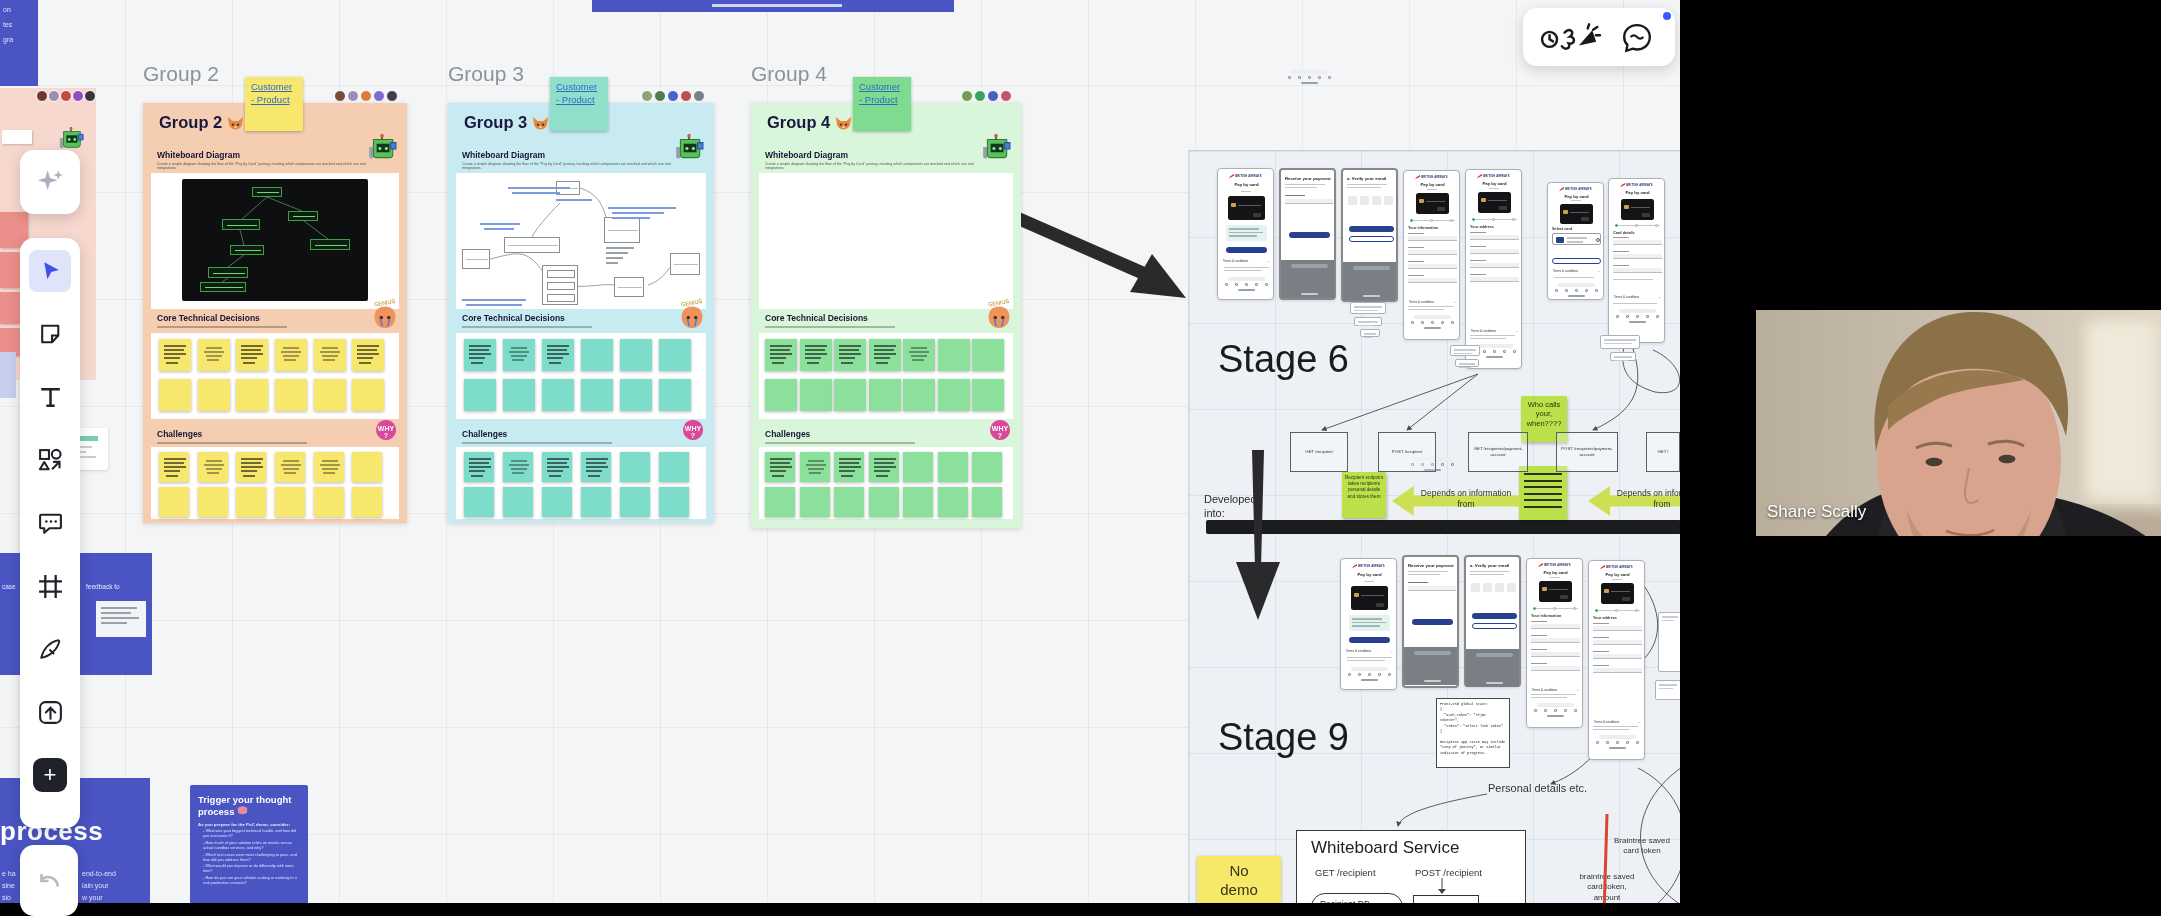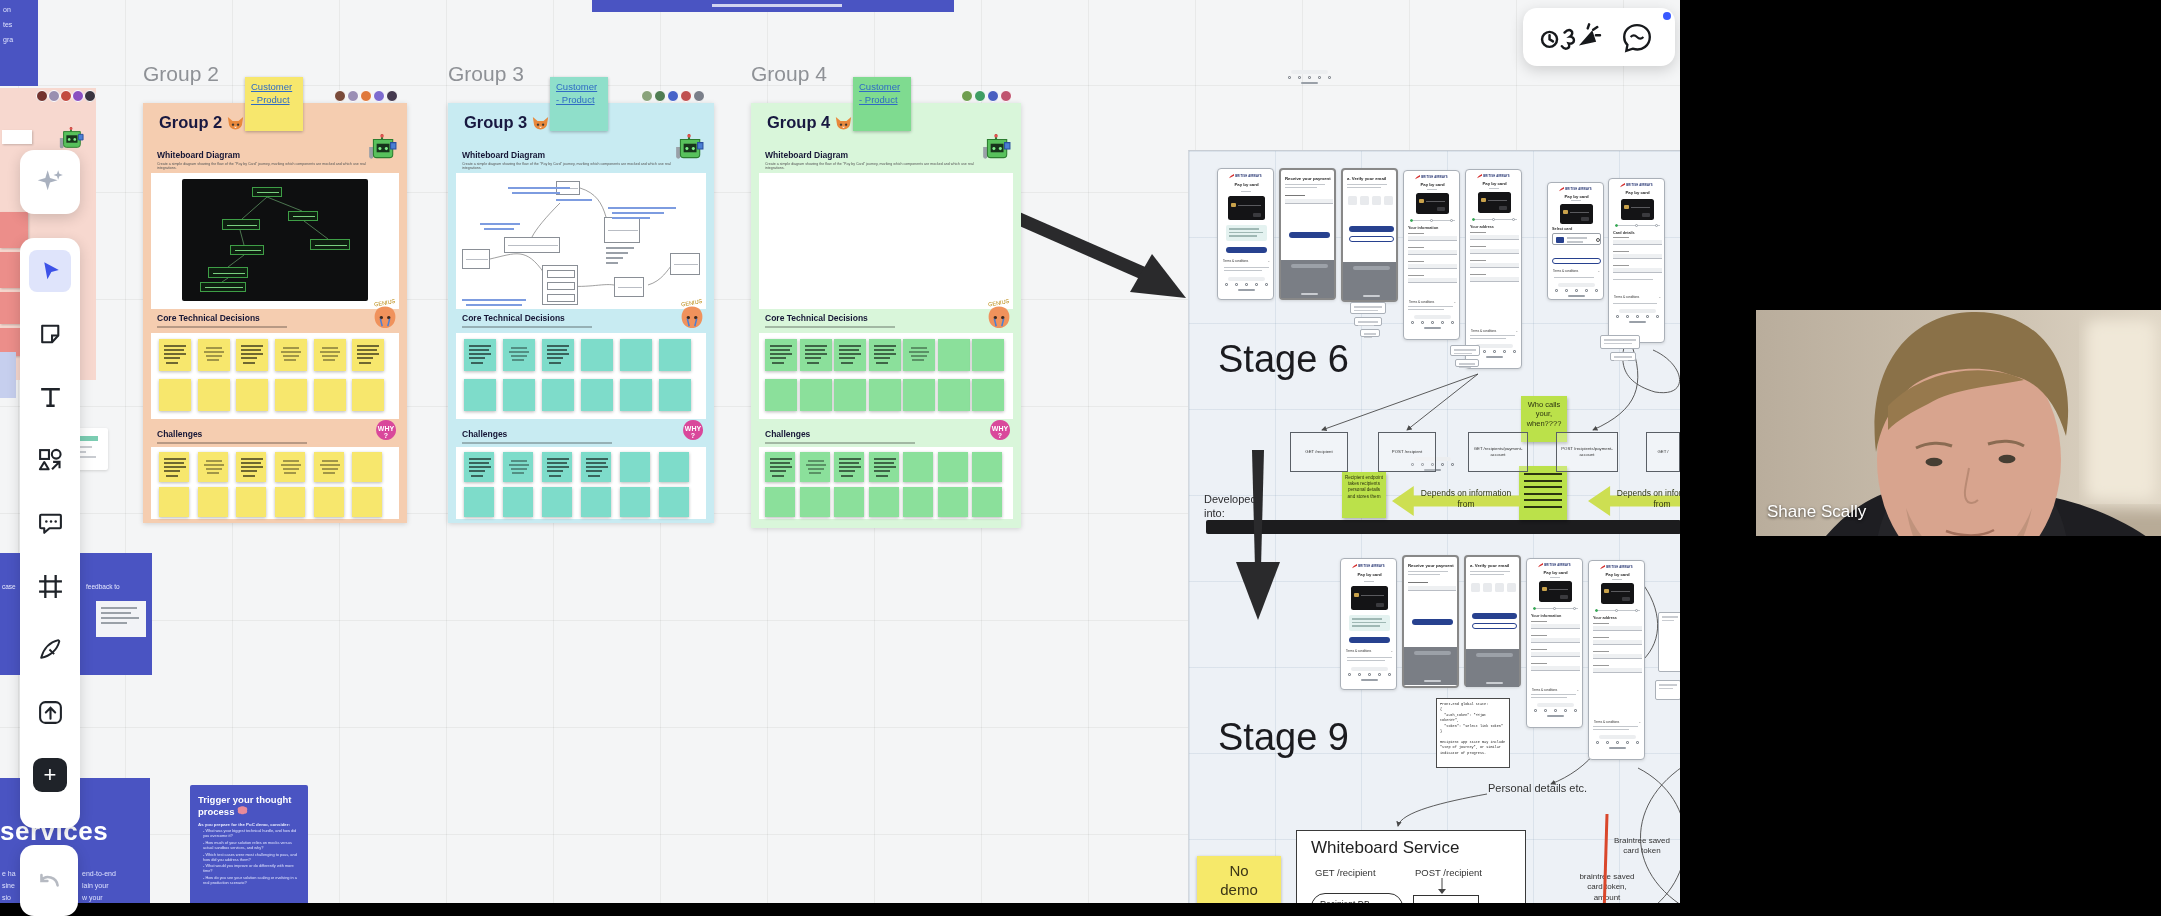--- a/index.html
+++ b/index.html
@@ -182,21 +182,21 @@
         <div style="position: absolute; left: 2px; top: 30px; font-size: 6.5px; color: rgb(232, 234, 255);">case</div>
         <div style="position: absolute; left: 86px; top: 30px; font-size: 6.5px; color: rgb(232, 234, 255);">feedback to</div>
         <div style="position: absolute; left: 96px; top: 48px; width: 50px; height: 36px; background: rgb(242, 243, 247);">
           <div style="position: absolute; left: 5px; top: 6px; width: 36px; height: 1.5px; background: rgb(154, 160, 168);"></div>
           <div style="position: absolute; left: 5px; top: 11px; width: 30px; height: 1.5px; background: rgb(154, 160, 168);"></div>
           <div style="position: absolute; left: 5px; top: 16px; width: 38px; height: 1.5px; background: rgb(154, 160, 168);"></div>
           <div style="position: absolute; left: 5px; top: 21px; width: 26px; height: 1.5px; background: rgb(154, 160, 168);"></div>
         </div>
       </div>
       <div style="position: absolute; left: 0px; top: 778px; width: 150px; height: 125px; background: rgb(74, 84, 194);">
-        <div style="position: absolute; left: 0px; top: 38px; font-size: 26px; font-weight: 700; color: rgb(255, 255, 255); letter-spacing: 0.5px;">services</div>
+        <div style="position: absolute; left: 0px; top: 38px; font-size: 26px; font-weight: 700; color: rgb(255, 255, 255); letter-spacing: 0.5px;">process</div>
         <div style="position: absolute; left: 2px; top: 92px; font-size: 7px; color: rgb(223, 227, 255);">e ha</div>
         <div style="position: absolute; left: 2px; top: 104px; font-size: 7px; color: rgb(223, 227, 255);">sine</div>
         <div style="position: absolute; left: 2px; top: 116px; font-size: 7px; color: rgb(223, 227, 255);">sio</div>
         <div style="position: absolute; left: 82px; top: 92px; font-size: 7px; color: rgb(223, 227, 255);">end-to-end</div>
         <div style="position: absolute; left: 82px; top: 104px; font-size: 7px; color: rgb(223, 227, 255);">lain your</div>
         <div style="position: absolute; left: 82px; top: 116px; font-size: 7px; color: rgb(223, 227, 255);">w your</div>
       </div>
       <div style="position: absolute; left: 190px; top: 785px; width: 118px; height: 125px; background: rgb(74, 84, 194); border-radius: 2px; padding: 9px 8px;">
         <div style="position: static; font-size: 9.5px; font-weight: 700; color: rgb(255, 255, 255); line-height: 1.25;">Trigger your thought process <svg width="11" height="9" viewBox="0 0 12 10" style="position: static;">
             <path d="M3,1 C1,1 0,3 1,5 C0,7 2,9 4,8.5 C5,9.5 7,9.5 8,8.5 C10,9 12,7 11,5 C12,3 11,1 9,1 C8,0 4,0 3,1 Z" stroke="none" stroke-width="1" fill="#e88a9a"></path>

